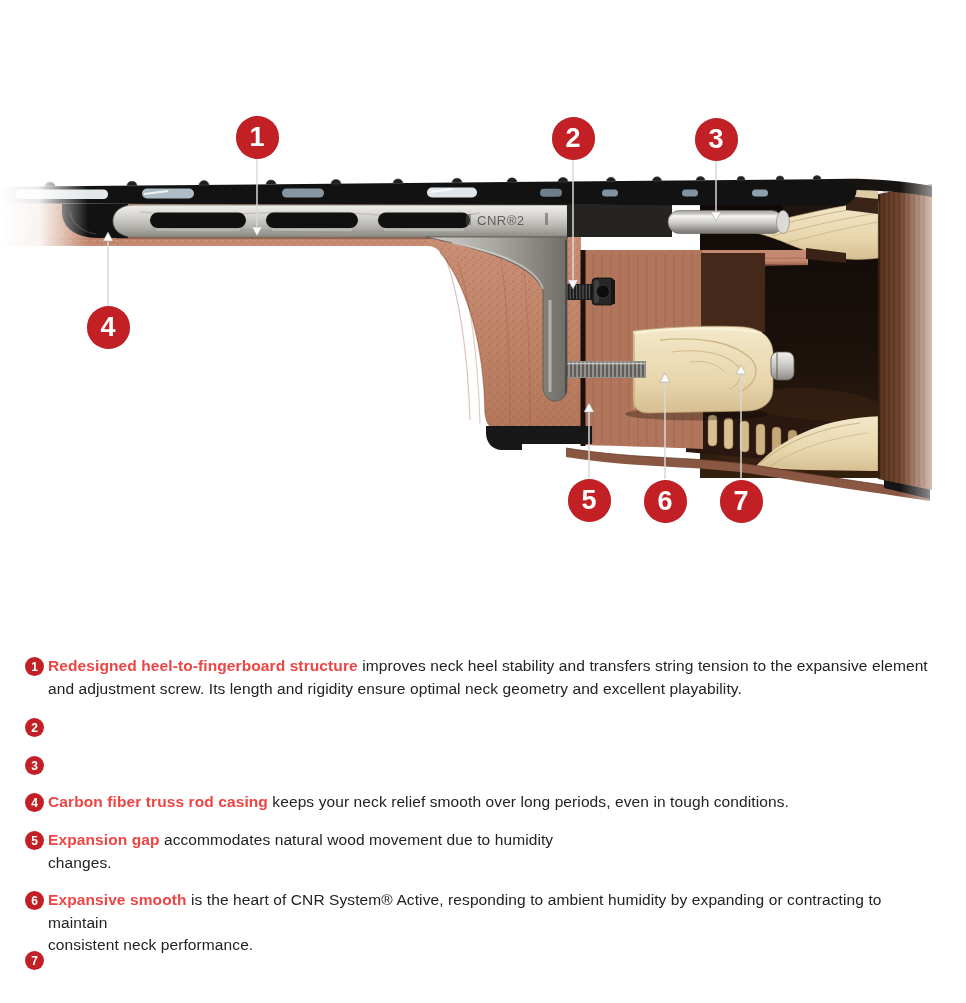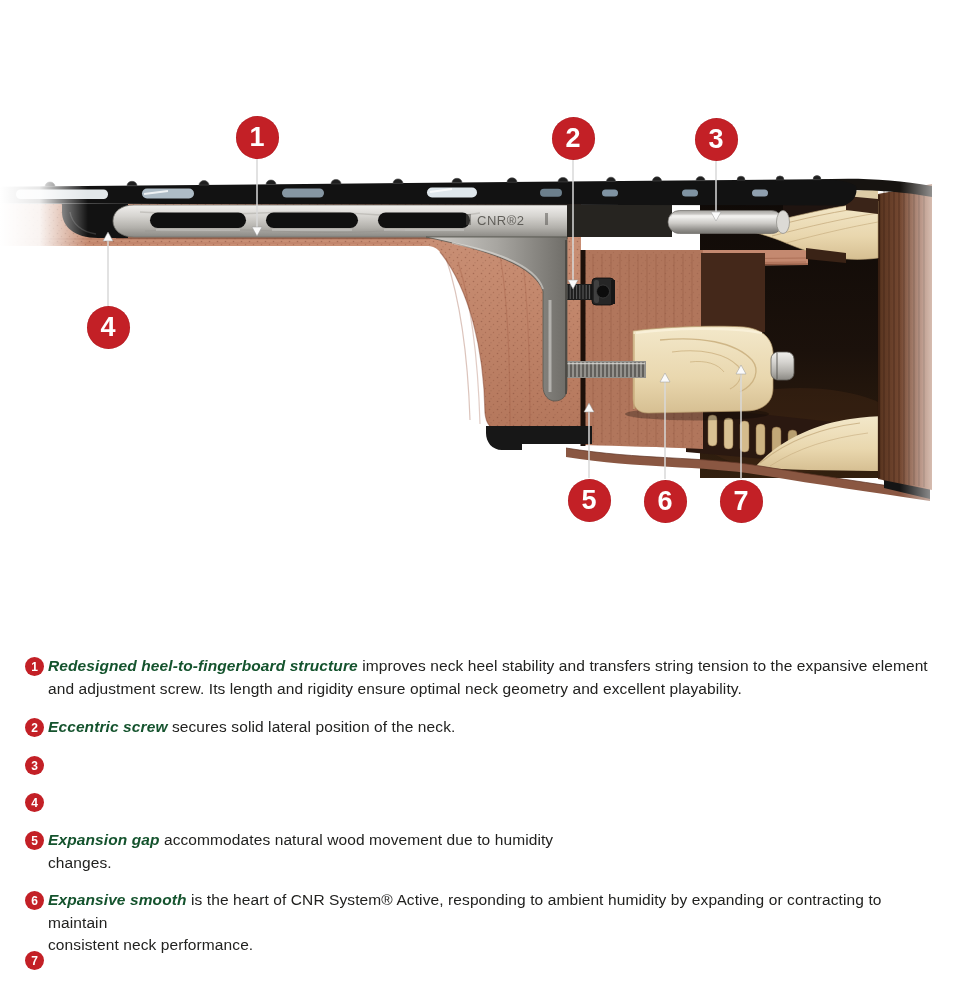--- a/index.html
+++ b/index.html
@@ -8,21 +8,21 @@
   .diagram{position:absolute;left:0;top:0;width:966px;height:625px;}
   .diagram svg{display:block;}
   .callout{position:absolute;width:43px;height:43px;border-radius:50%;background:#c32026;
     color:#fff;font-weight:bold;font-size:27px;line-height:43px;text-align:center;
     box-shadow:0 0 0 0.5px rgba(150,20,25,.4) inset;}
   .legend{position:absolute;left:25px;top:0;width:918px;}
   .legend-item{position:absolute;display:flex;gap:4px;width:918px;}
   .bullet{flex:0 0 auto;width:19px;height:19px;margin-top:2px;border-radius:50%;background:#c32026;
     color:#fff;font-size:12px;font-weight:bold;display:flex;align-items:center;justify-content:center;}
   .legend-text{margin:0;font-size:15.5px;line-height:22.6px;color:#222220;white-space:pre-line;letter-spacing:0.1px;}
-  .legend-text strong{font-weight:bold;color:#14532d;font-style:italic;}
+  .legend-text strong{font-weight:bold;color:#ef4444;}
 </style>
 </head>
 <body>
 
 <div class="page">
 
   <div class="diagram">
   <svg width="966" height="625" viewBox="0 0 966 625" xmlns="http://www.w3.org/2000/svg">
     <defs>
       <linearGradient id="gMetal" x1="0" y1="0" x2="0" y2="1">
@@ -271,29 +271,29 @@
   <div class="legend">
 
     <div class="legend-item" style="top:655px">
       <span class="bullet">1</span>
       <p class="legend-text"><strong>Redesigned heel-to-fingerboard structure</strong><span> improves neck heel stability and transfers string tension to the expansive element
 and adjustment screw. Its length and rigidity ensure optimal neck geometry and excellent playability.</span></p>
     </div>
 
     <div class="legend-item" style="top:716px">
       <span class="bullet">2</span>
-      <p class="legend-text"><strong>Eccentric screw</strong><span> secures solid lateral position of the neck.</span></p>
     </div>
 
     <div class="legend-item" style="top:754px">
       <span class="bullet">3</span>
     </div>
 
     <div class="legend-item" style="top:791px">
       <span class="bullet">4</span>
+      <p class="legend-text"><strong>Carbon fiber truss rod casing</strong><span> keeps your neck relief smooth over long periods, even in tough conditions.</span></p>
     </div>
 
     <div class="legend-item" style="top:829px">
       <span class="bullet">5</span>
       <p class="legend-text"><strong>Expansion gap</strong><span> accommodates natural wood movement due to humidity
 changes.</span></p>
     </div>
 
     <div class="legend-item" style="top:889px">
       <span class="bullet">6</span>

